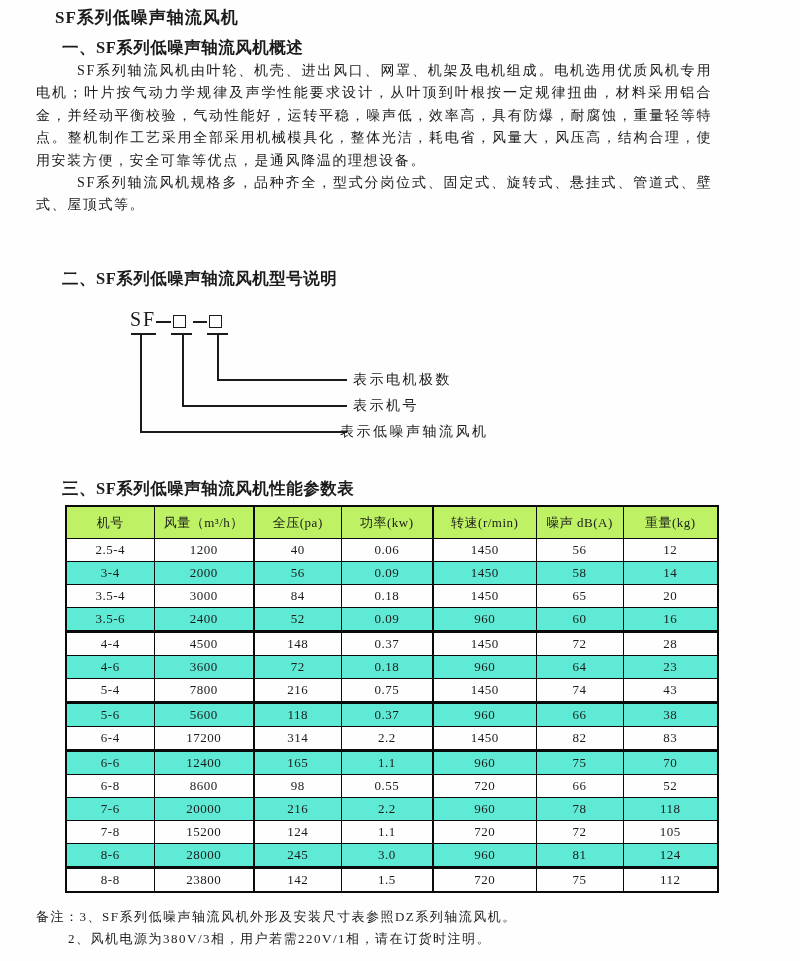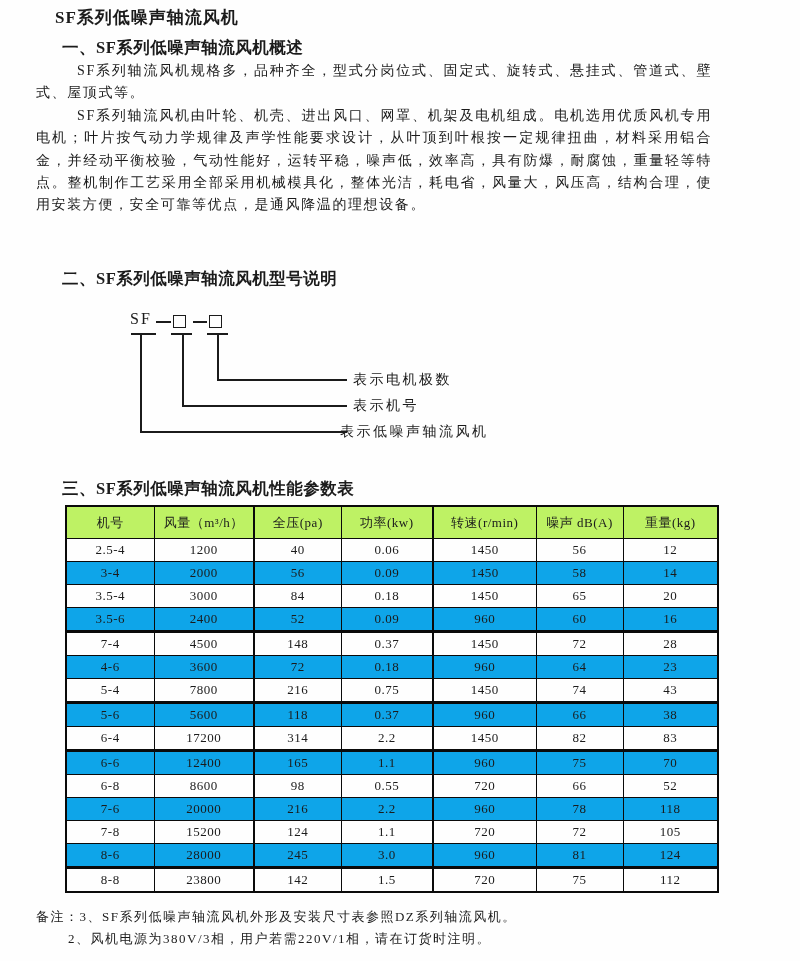--- a/index.html
+++ b/index.html
@@ -29,21 +29,21 @@
   .body-text p{
     margin:0;
     font-size:14px;line-height:22.4px;letter-spacing:1.6px;
     text-align:justify;text-indent:41px;
   }
   
   .diagram{position:absolute;left:130px;top:308px;width:480px;height:145px;}
   .diagram .ln{position:absolute;background:#1b1b1b;}
   .diagram .sf{
     position:absolute;left:0;top:-1px;
-    font-size:16px;letter-spacing:2px;line-height:24px;
+    font-size:20px;letter-spacing:2px;line-height:24px;
   }
   .diagram .slot{
     position:absolute;top:7px;width:11px;height:11px;
     border:1.6px solid #1b1b1b;background:#fefefe;
   }
   .diagram .d-label{
     position:absolute;
     font-size:14px;letter-spacing:2.5px;white-space:nowrap;line-height:16px;
   }
   
@@ -56,41 +56,41 @@
   .param-table th,.param-table td{
     border:1.5px solid #0a0a0a;
     text-align:center;vertical-align:middle;
     padding:0;font-weight:normal;
     letter-spacing:0.5px;
     overflow:hidden;white-space:nowrap;
   }
   .param-table{border:2.5px solid #0a0a0a;}
   .param-table th{height:31px;background:#bef264;}
   .param-table td{height:22px;background:#fefefe;}
-  .param-table tr.zebra td{background:#0ea5e9;}
+  .param-table tr.zebra td{background:#5eead4;}
   .param-table tr.thick-after th,
   .param-table tr.thick-after td{border-bottom-width:3px;}
   .param-table th:nth-child(2),.param-table td:nth-child(2),
   .param-table th:nth-child(4),.param-table td:nth-child(4){border-right-width:2.5px;}
   
   .notes{position:absolute;left:36px;top:906px;font-size:13px;line-height:21.5px;letter-spacing:1.5px;}
   .notes .note-2{margin-left:32px;}
 </style>
 </head>
 <body>
 
 <div class="page">
 
   <h1 class="doc-title">SF系列低噪声轴流风机</h1>
 
   <h2 class="sec-heading sec1-heading">一、SF系列低噪声轴流风机概述</h2>
 
   <div class="body-text">
+    <p>SF系列轴流风机由叶轮、机壳、进出风口、网罩、机架及电机组成。电机选用优质风机专用电机；叶片按气动力学规律及声学性能要求设计，从叶顶到叶根按一定规律扭曲，材料采用铝合金，并经动平衡校验，气动性能好，运转平稳，噪声低，效率高，具有防爆，耐腐蚀，重量轻等特点。整机制作工艺采用全部采用机械模具化，整体光洁，耗电省，风量大，风压高，结构合理，使用安装方便，安全可靠等优点，是通风降温的理想设备。</p>
     <p>SF系列轴流风机规格多，品种齐全，型式分岗位式、固定式、旋转式、悬挂式、管道式、壁式、屋顶式等。</p>
-    <p>SF系列轴流风机由叶轮、机壳、进出风口、网罩、机架及电机组成。电机选用优质风机专用电机；叶片按气动力学规律及声学性能要求设计，从叶顶到叶根按一定规律扭曲，材料采用铝合金，并经动平衡校验，气动性能好，运转平稳，噪声低，效率高，具有防爆，耐腐蚀，重量轻等特点。整机制作工艺采用全部采用机械模具化，整体光洁，耗电省，风量大，风压高，结构合理，使用安装方便，安全可靠等优点，是通风降温的理想设备。</p>
   </div>
 
   <h2 class="sec-heading sec2-heading">二、SF系列低噪声轴流风机型号说明</h2>
 
   <div class="diagram">
     <span class="sf">SF</span>
     <span class="ln" style="left:26px;top:13px;width:15px;height:2px;"></span>
     <span class="slot" style="left:43px;"></span>
     <span class="ln" style="left:63px;top:13px;width:14px;height:2px;"></span>
     <span class="slot" style="left:79px;"></span>
@@ -166,21 +166,21 @@
         <tr class="zebra thick-after">
           <td>3.5-6</td>
           <td>2400</td>
           <td>52</td>
           <td>0.09</td>
           <td>960</td>
           <td>60</td>
           <td>16</td>
         </tr>
         <tr>
-          <td>7-4</td>
+          <td>4-4</td>
           <td>4500</td>
           <td>148</td>
           <td>0.37</td>
           <td>1450</td>
           <td>72</td>
           <td>28</td>
         </tr>
         <tr class="zebra">
           <td>4-6</td>
           <td>3600</td>

